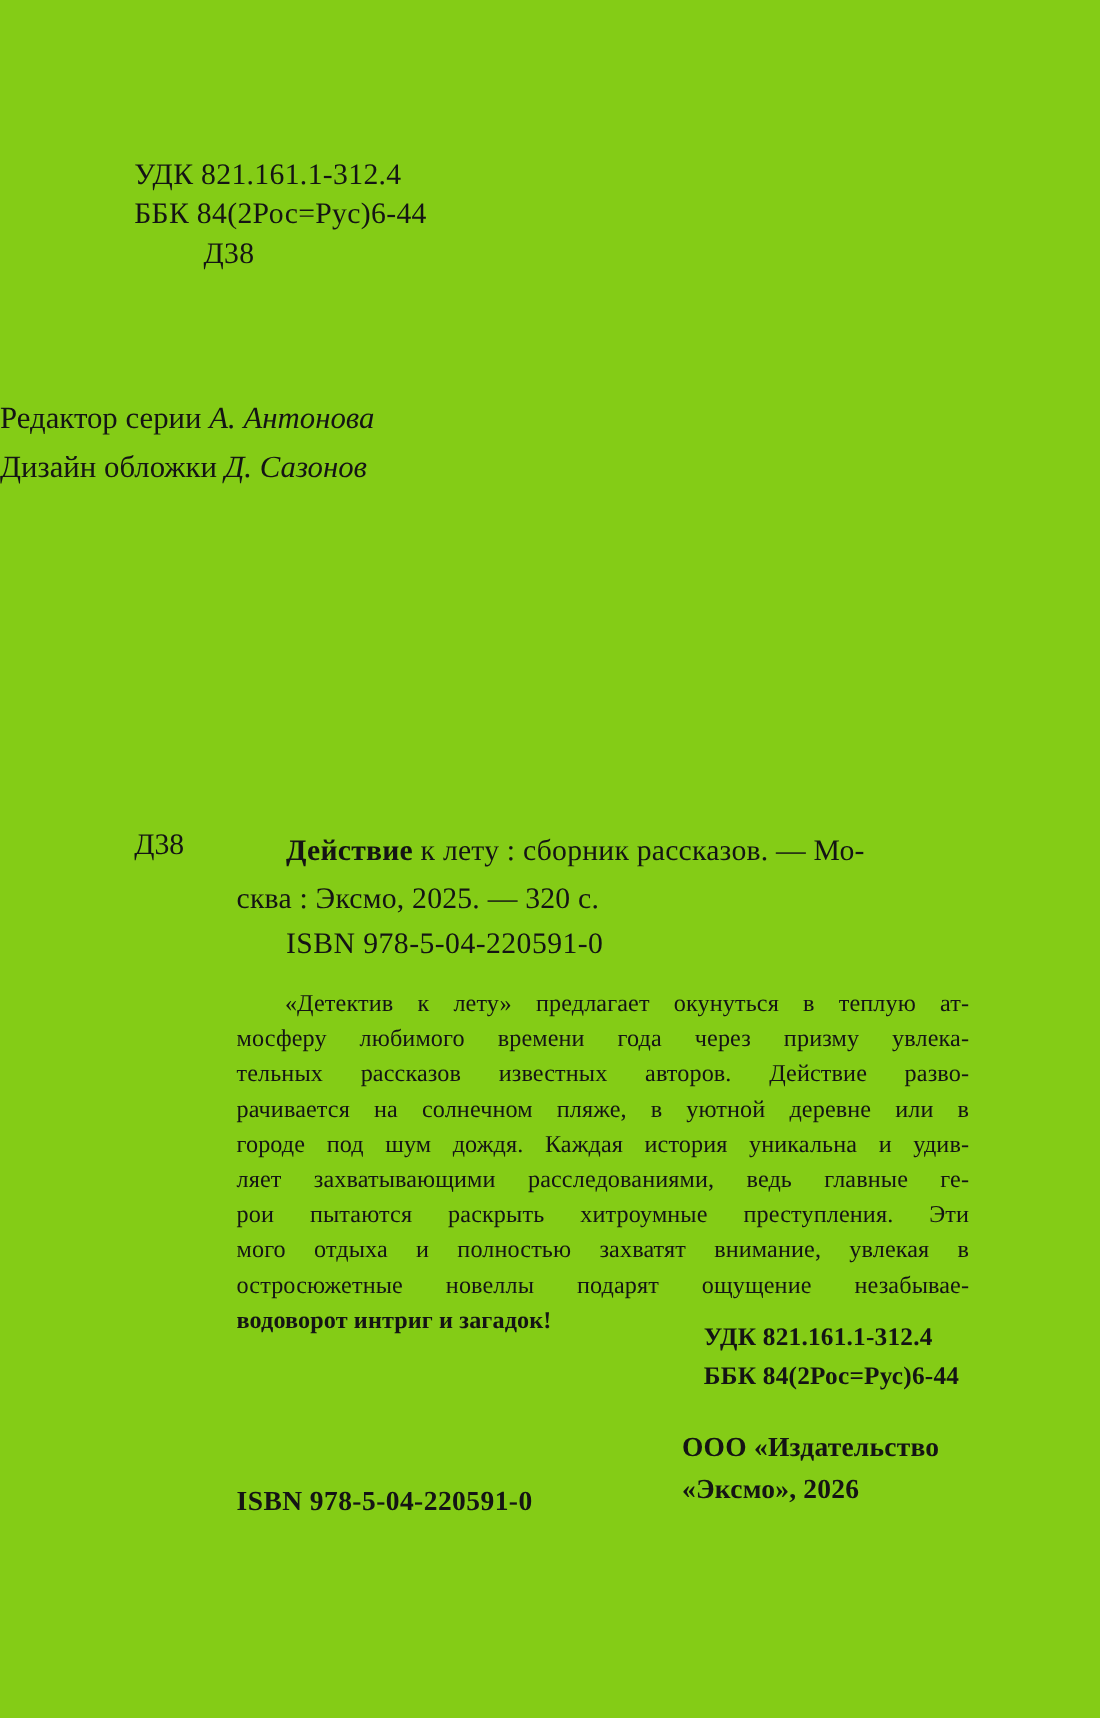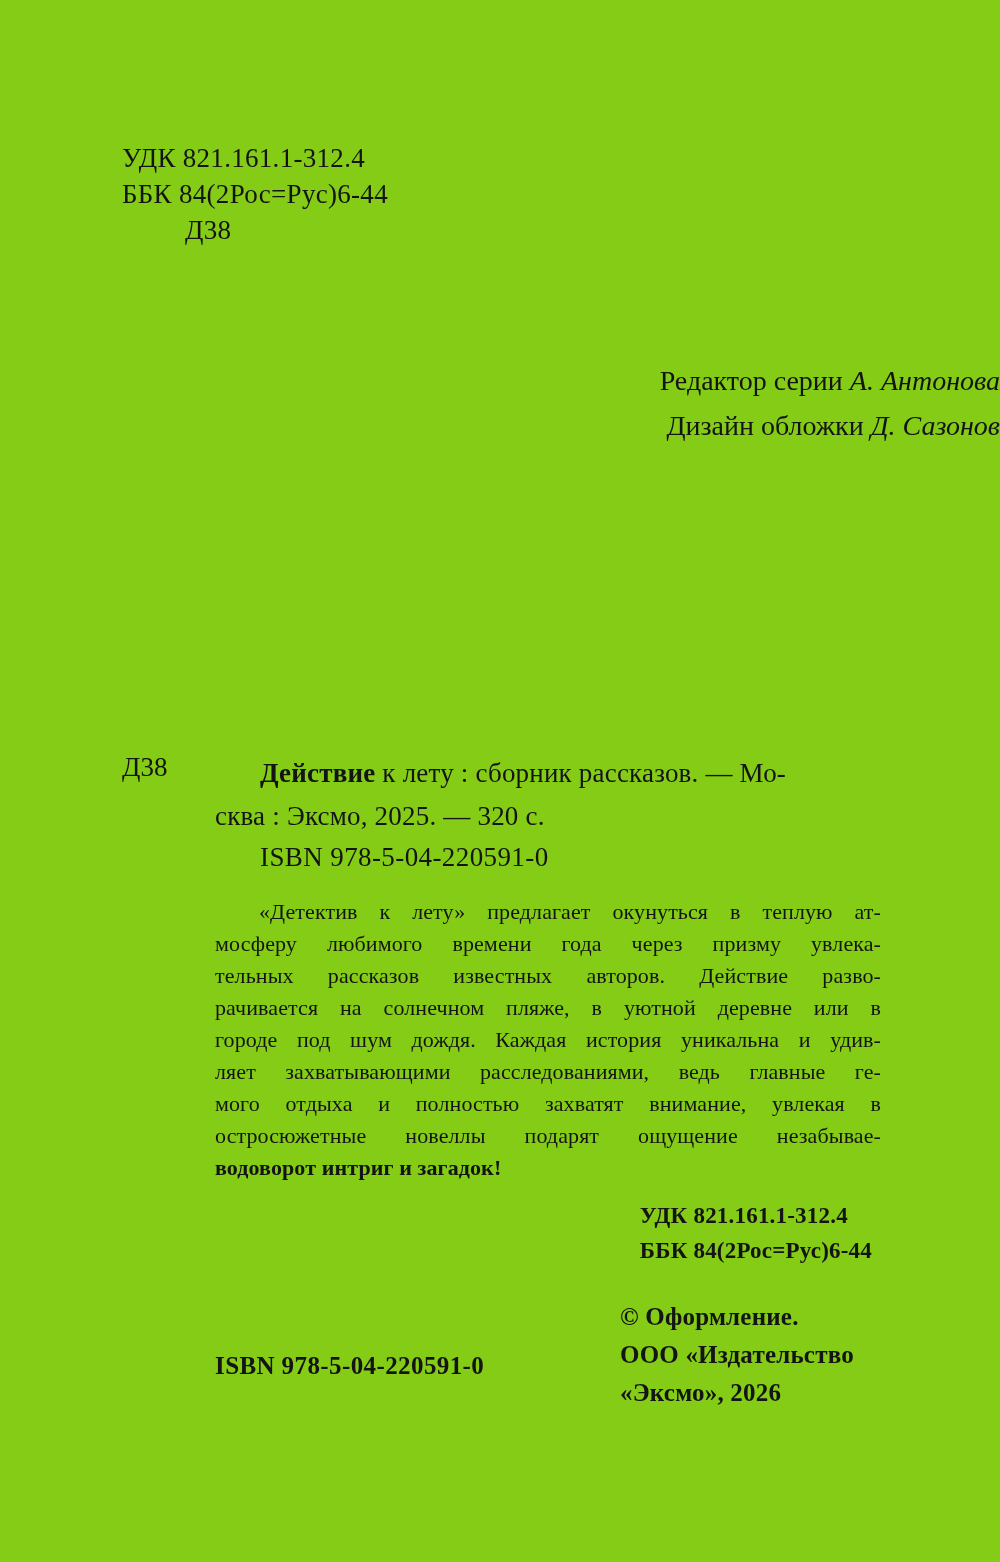--- a/index.html
+++ b/index.html
@@ -28,21 +28,21 @@
     letter-spacing: 0.3px;
   }
   .top-codes .indent { padding-left: 63px; }
 
   
   .credits {
     position: absolute;
     left: 0;
     top: 358px;
     width: 1000px;
-    text-align: right;
+    text-align: left;
     font-size: 28px;
     line-height: 45px;
   }
   .credits i { font-style: italic; }
 
   
   .catalog-code {
     position: absolute;
     left: 122px;
     top: 752px;
@@ -146,31 +146,31 @@
 
   <div class="isbn-mid">ISBN 978-5-04-220591-0</div>
 
   <div class="annotation">
     <div class="ann-line first">«Детектив к лету» предлагает окунуться в теплую ат-</div>
     <div class="ann-line">мосферу любимого времени года через призму увлека-</div>
     <div class="ann-line">тельных рассказов известных авторов. Действие разво-</div>
     <div class="ann-line">рачивается на солнечном пляже, в уютной деревне или в</div>
     <div class="ann-line">городе под шум дождя. Каждая история уникальна и удив-</div>
     <div class="ann-line">ляет захватывающими расследованиями, ведь главные ге-</div>
+    <div class="ann-line">рои пытаются раскрыть хитроумные преступления. Эти</div>
     <div class="ann-line">мого отдыха и полностью захватят внимание, увлекая в</div>
     <div class="ann-line">остросюжетные новеллы подарят ощущение незабывае-</div>
     <div class="ann-line last">водоворот интриг и загадок!</div>
   </div>
 
   <div class="right-codes">
     <div>УДК 821.161.1-312.4</div>
     <div>ББК 84(2Рос=Рус)6-44</div>
   </div>
 
   <div class="copyright">
-    <div>© Оформление.</div>
     <div>ООО «Издательство</div>
     <div>«Эксмо», 2026</div>
   </div>
 
   <div class="isbn-bottom">ISBN 978-5-04-220591-0</div>
 
 </div>
 
 </body></html>

